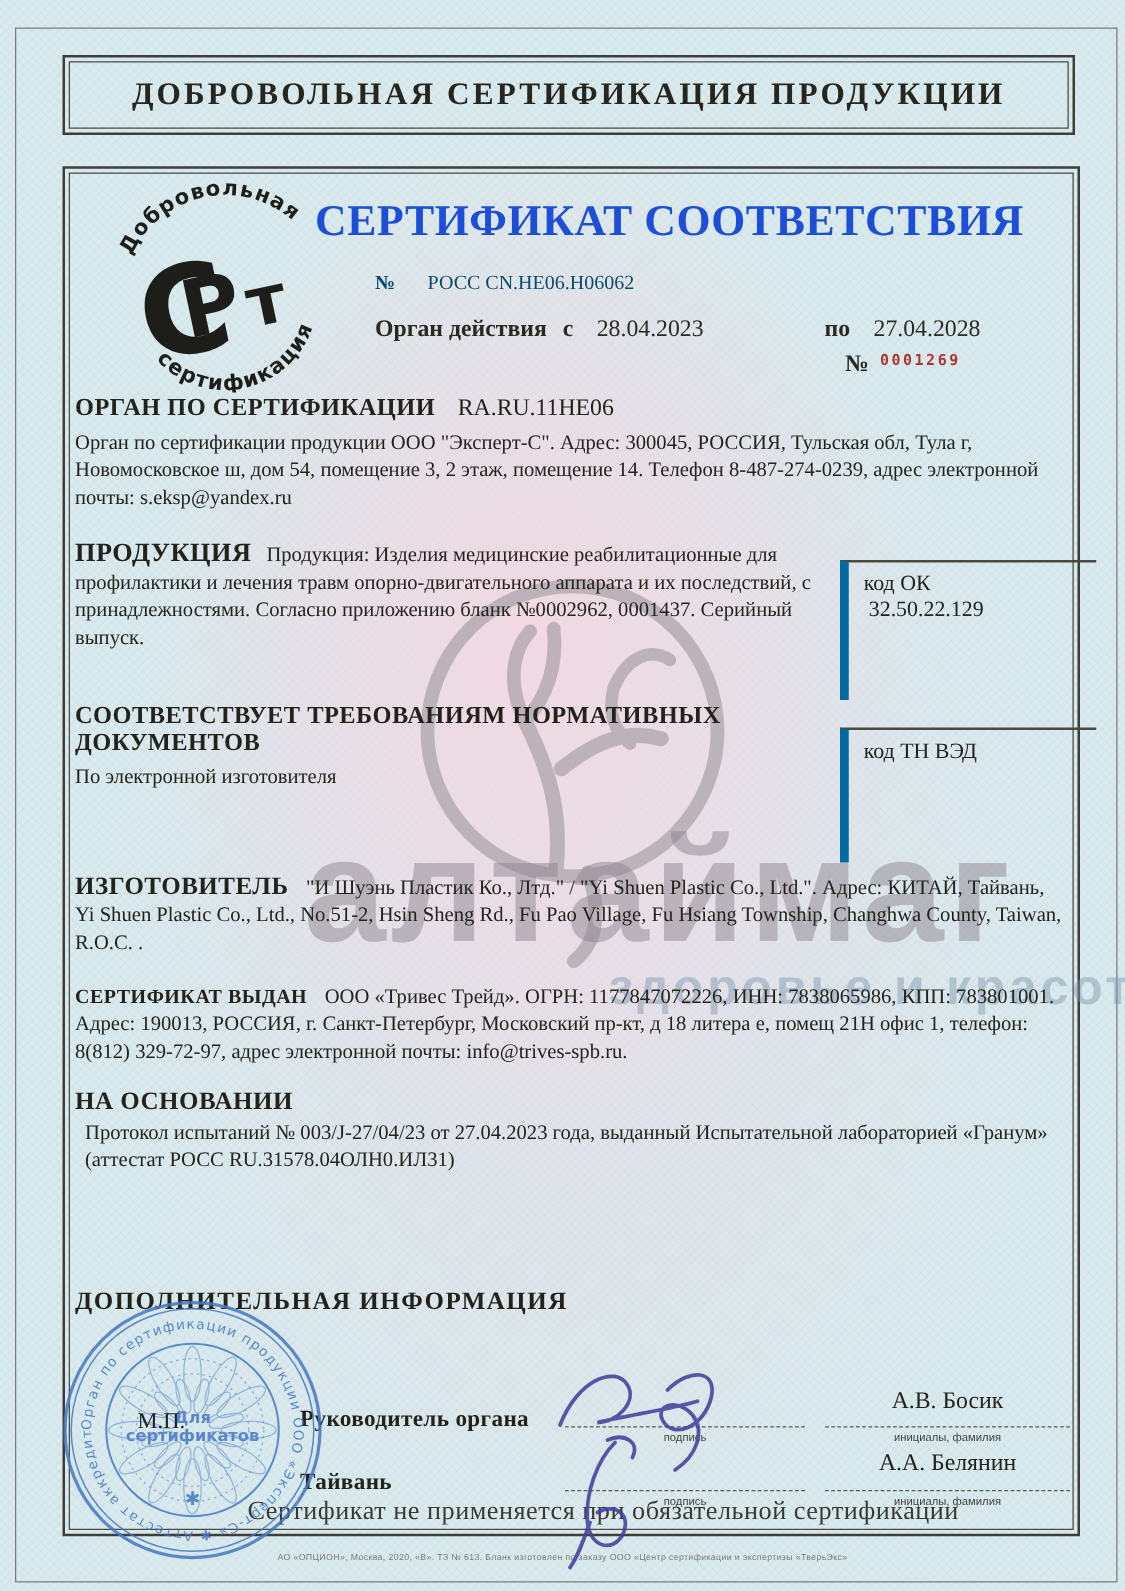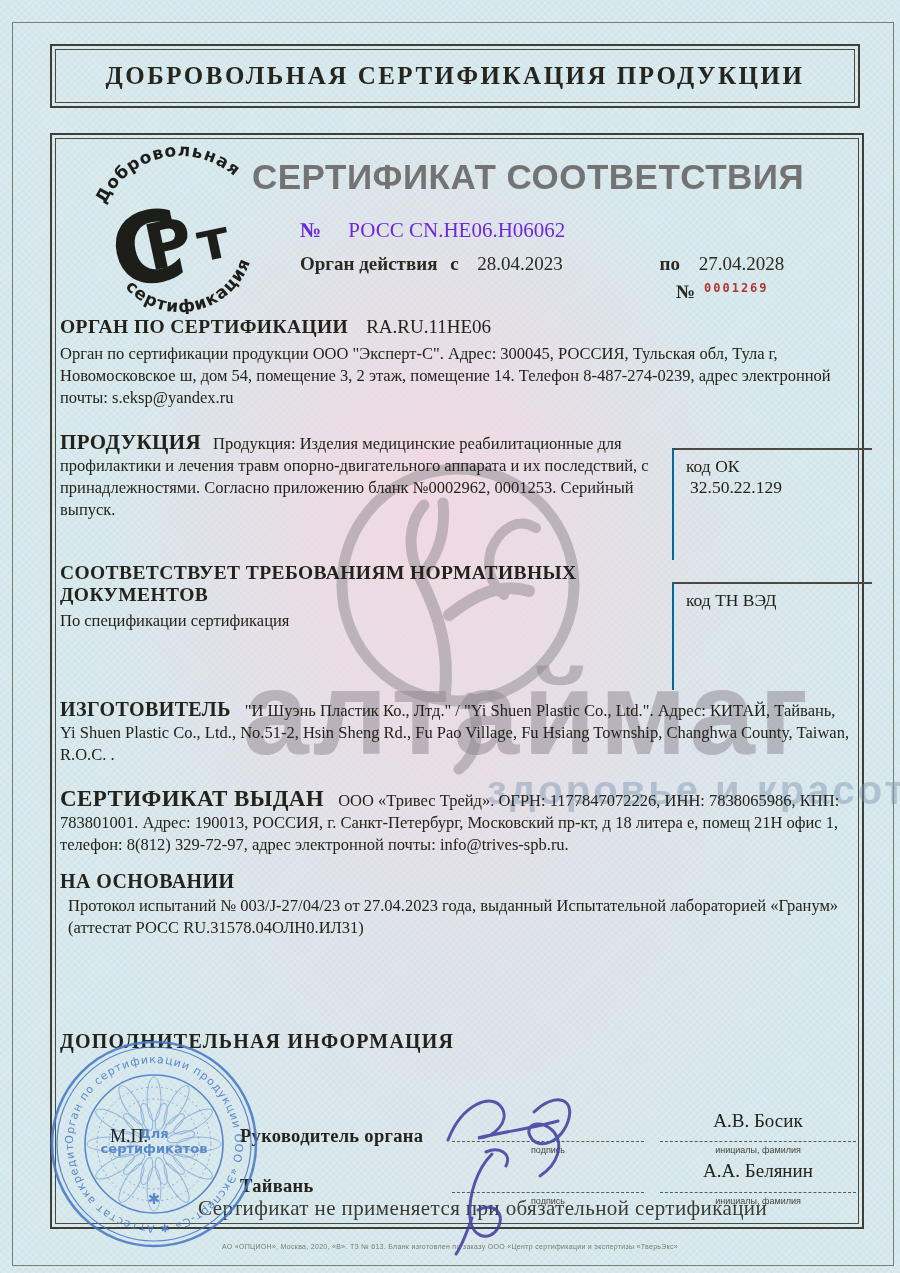--- a/index.html
+++ b/index.html
@@ -11,31 +11,31 @@
          radial-gradient(ellipse 520px 720px at 52% 58%, rgba(238,216,228,.55), rgba(238,216,228,0) 75%),
          repeating-linear-gradient(45deg, rgba(110,185,195,.05) 0 2px, transparent 2px 5px),
          repeating-linear-gradient(-45deg, rgba(205,130,165,.05) 0 2px, transparent 2px 5px);}
   .abs{position:absolute;}
   .frame-outer{left:12px;top:22px;width:880px;height:1242px;border:1px solid rgba(90,90,80,.75);}
   .dbox{border:2px solid #3e3e36;}
   .dbox::before{content:"";position:absolute;inset:3px;border:1px solid #4a4a40;pointer-events:none;}
   .banner-box{left:50px;top:44px;width:806px;height:60px;display:flex;align-items:center;justify-content:center;}
   .banner-title{font-weight:bold;font-size:25px;letter-spacing:2.5px;color:#26261f;white-space:nowrap;}
   .main-box{left:50px;top:133px;width:810px;height:1092px;}
-  .cert-title{left:252px;top:157px;font-family:Liberation Sans, sans-serif;font-weight:bold;
-              font-size:35px;color:#737373;letter-spacing:.5px;white-space:nowrap;}
-  .regline{top:218px;font-size:21px;color:#6d28d9;}
+  .cert-title{left:252px;top:157px;font-family:Liberation Serif, serif;font-weight:bold;
+              font-size:35px;color:#1d4ed8;letter-spacing:.5px;white-space:nowrap;}
+  .regline{top:218px;font-size:16px;color:#0c4a6e;}
   .validity{top:253px;font-size:19px;color:#2a2a22;}
   .b{font-weight:bold;}
   .blank-no-sign{left:676px;top:281px;font-size:19px;font-weight:bold;color:#2a2a22;}
   .blank-no{left:704px;top:281px;font-family:"DejaVu Sans Mono",monospace;font-weight:bold;
             font-size:12px;letter-spacing:2px;color:#b2342e;}
   .h1{font-weight:bold;font-size:19px;color:#23231c;letter-spacing:.4px;}
   .body-txt{font-size:16.5px;line-height:1.34;color:#23231c;}
-  .code-box{width:186px;border-top:2px solid #4a4a42;border-left:2px solid #0369a1;
+  .code-box{width:186px;border-top:2px solid #4a4a42;border-left:7px solid #0369a1;
             padding:6px 0 0 12px;font-size:17.5px;color:#23231c;}
   .wm-brand{left:243px;top:645px;font-family:"Liberation Sans",sans-serif;font-weight:bold;
             font-size:118px;letter-spacing:4px;color:#8f8791;opacity:.5;white-space:nowrap;}
   .wm-tagline{left:487px;top:768px;font-family:"Liberation Sans",sans-serif;font-weight:bold;
               font-size:40px;letter-spacing:3px;color:#7d96af;opacity:.45;white-space:nowrap;}
   .sig-role{font-weight:bold;font-size:18.5px;color:#23231c;letter-spacing:.3px;}
   .sig-line{border-bottom:1.5px dashed #5a5a52;height:0;}
   .caption{font-family:"Liberation Sans",sans-serif;font-size:9px;color:#44443c;text-align:center;}
   .sig-name{font-size:19px;color:#23231c;text-align:center;}
   .mp{left:110px;top:1126px;font-size:18px;color:#222;z-index:6;}
@@ -107,42 +107,42 @@
 <div class="abs blank-no">0001269</div>
 
 <div class="abs" style="left:60px;top:316px;width:792px;">
   <span class="h1" style="font-size:19.5px;">ОРГАН ПО СЕРТИФИКАЦИИ</span>
   <span style="font-size:19px;margin-left:14px;color:#23231c;">RA.RU.11HE06</span>
   <div class="body-txt" style="margin-top:5px;">Орган по сертификации продукции ООО "Эксперт-С". Адрес: 300045, РОССИЯ, Тульская обл, Тула г, Новомосковское ш, дом 54, помещение 3, 2 этаж, помещение 14. Телефон 8-487-274-0239, адрес электронной почты: s.eksp@yandex.ru</div>
 </div>
 
 <div class="abs" style="left:60px;top:430px;width:606px;">
   <span class="h1" style="font-size:21px;">ПРОДУКЦИЯ</span>
-  <span class="body-txt" style="margin-left:8px;">Продукция: Изделия медицинские реабилитационные для профилактики и лечения травм опорно-двигательного аппарата и их последствий, с принадлежностями. Согласно приложению бланк №0002962, 0001253. Серийный выпуск.</span>
+  <span class="body-txt" style="margin-left:8px;">Продукция: Изделия медицинские реабилитационные для профилактики и лечения травм опорно-двигательного аппарата и их последствий, с принадлежностями. Согласно приложению бланк №0002962, 0001437. Серийный выпуск.</span>
 </div>
 <div class="abs code-box" style="left:672px;top:448px;height:104px;">
   <div>код ОК</div>
   <div style="padding-left:4px;">32.50.22.129</div>
 </div>
 
 <div class="abs" style="left:60px;top:562px;width:610px;">
   <div class="h1" style="font-size:19.5px;">СООТВЕТСТВУЕТ ТРЕБОВАНИЯМ НОРМАТИВНЫХ ДОКУМЕНТОВ</div>
-  <div class="body-txt" style="margin-top:4px;">По спецификации сертификация</div>
+  <div class="body-txt" style="margin-top:4px;">По электронной изготовителя</div>
 </div>
 <div class="abs code-box" style="left:672px;top:582px;height:100px;">
   <div>код ТН ВЭД</div>
 </div>
 
 <div class="abs" style="left:60px;top:698px;width:792px;">
   <span class="h1" style="font-size:20px;">ИЗГОТОВИТЕЛЬ</span>
   <span class="body-txt" style="margin-left:10px;">"И Шуэнь Пластик Ко., Лтд." / "Yi Shuen Plastic Co., Ltd.". Адрес: КИТАЙ, Тайвань, Yi Shuen Plastic Co., Ltd., No.51-2, Hsin Sheng Rd., Fu Pao Village, Fu Hsiang Township, Changhwa County, Taiwan, R.O.C. .</span>
 </div>
 
 <div class="abs" style="left:60px;top:786px;width:792px;">
-  <span class="h1" style="font-size:23px;">СЕРТИФИКАТ ВЫДАН</span>
+  <span class="h1" style="font-size:16px;">СЕРТИФИКАТ ВЫДАН</span>
   <span class="body-txt" style="margin-left:10px;">ООО «Тривес Трейд». ОГРН: 1177847072226, ИНН: 7838065986, КПП: 783801001. Адрес: 190013, РОССИЯ, г. Санкт-Петербург, Московский пр-кт, д 18 литера е, помещ 21Н офис 1, телефон: 8(812) 329-72-97, адрес электронной почты: info@trives-spb.ru.</span>
 </div>
 
 <div class="abs" style="left:60px;top:870px;width:788px;">
   <div class="h1" style="font-size:20px;">НА ОСНОВАНИИ</div>
   <div class="body-txt" style="margin-top:2px;padding-left:8px;">Протокол испытаний № 003/J-27/04/23 от 27.04.2023 года, выданный Испытательной лабораторией «Гранум» (аттестат РОСС RU.31578.04ОЛН0.ИЛ31)</div>
 </div>
 
 <div class="abs" style="left:60px;top:1030px;width:600px;">
   <div class="h1" style="font-size:20px;letter-spacing:1.2px;">ДОПОЛНИТЕЛЬНАЯ ИНФОРМАЦИЯ</div>

